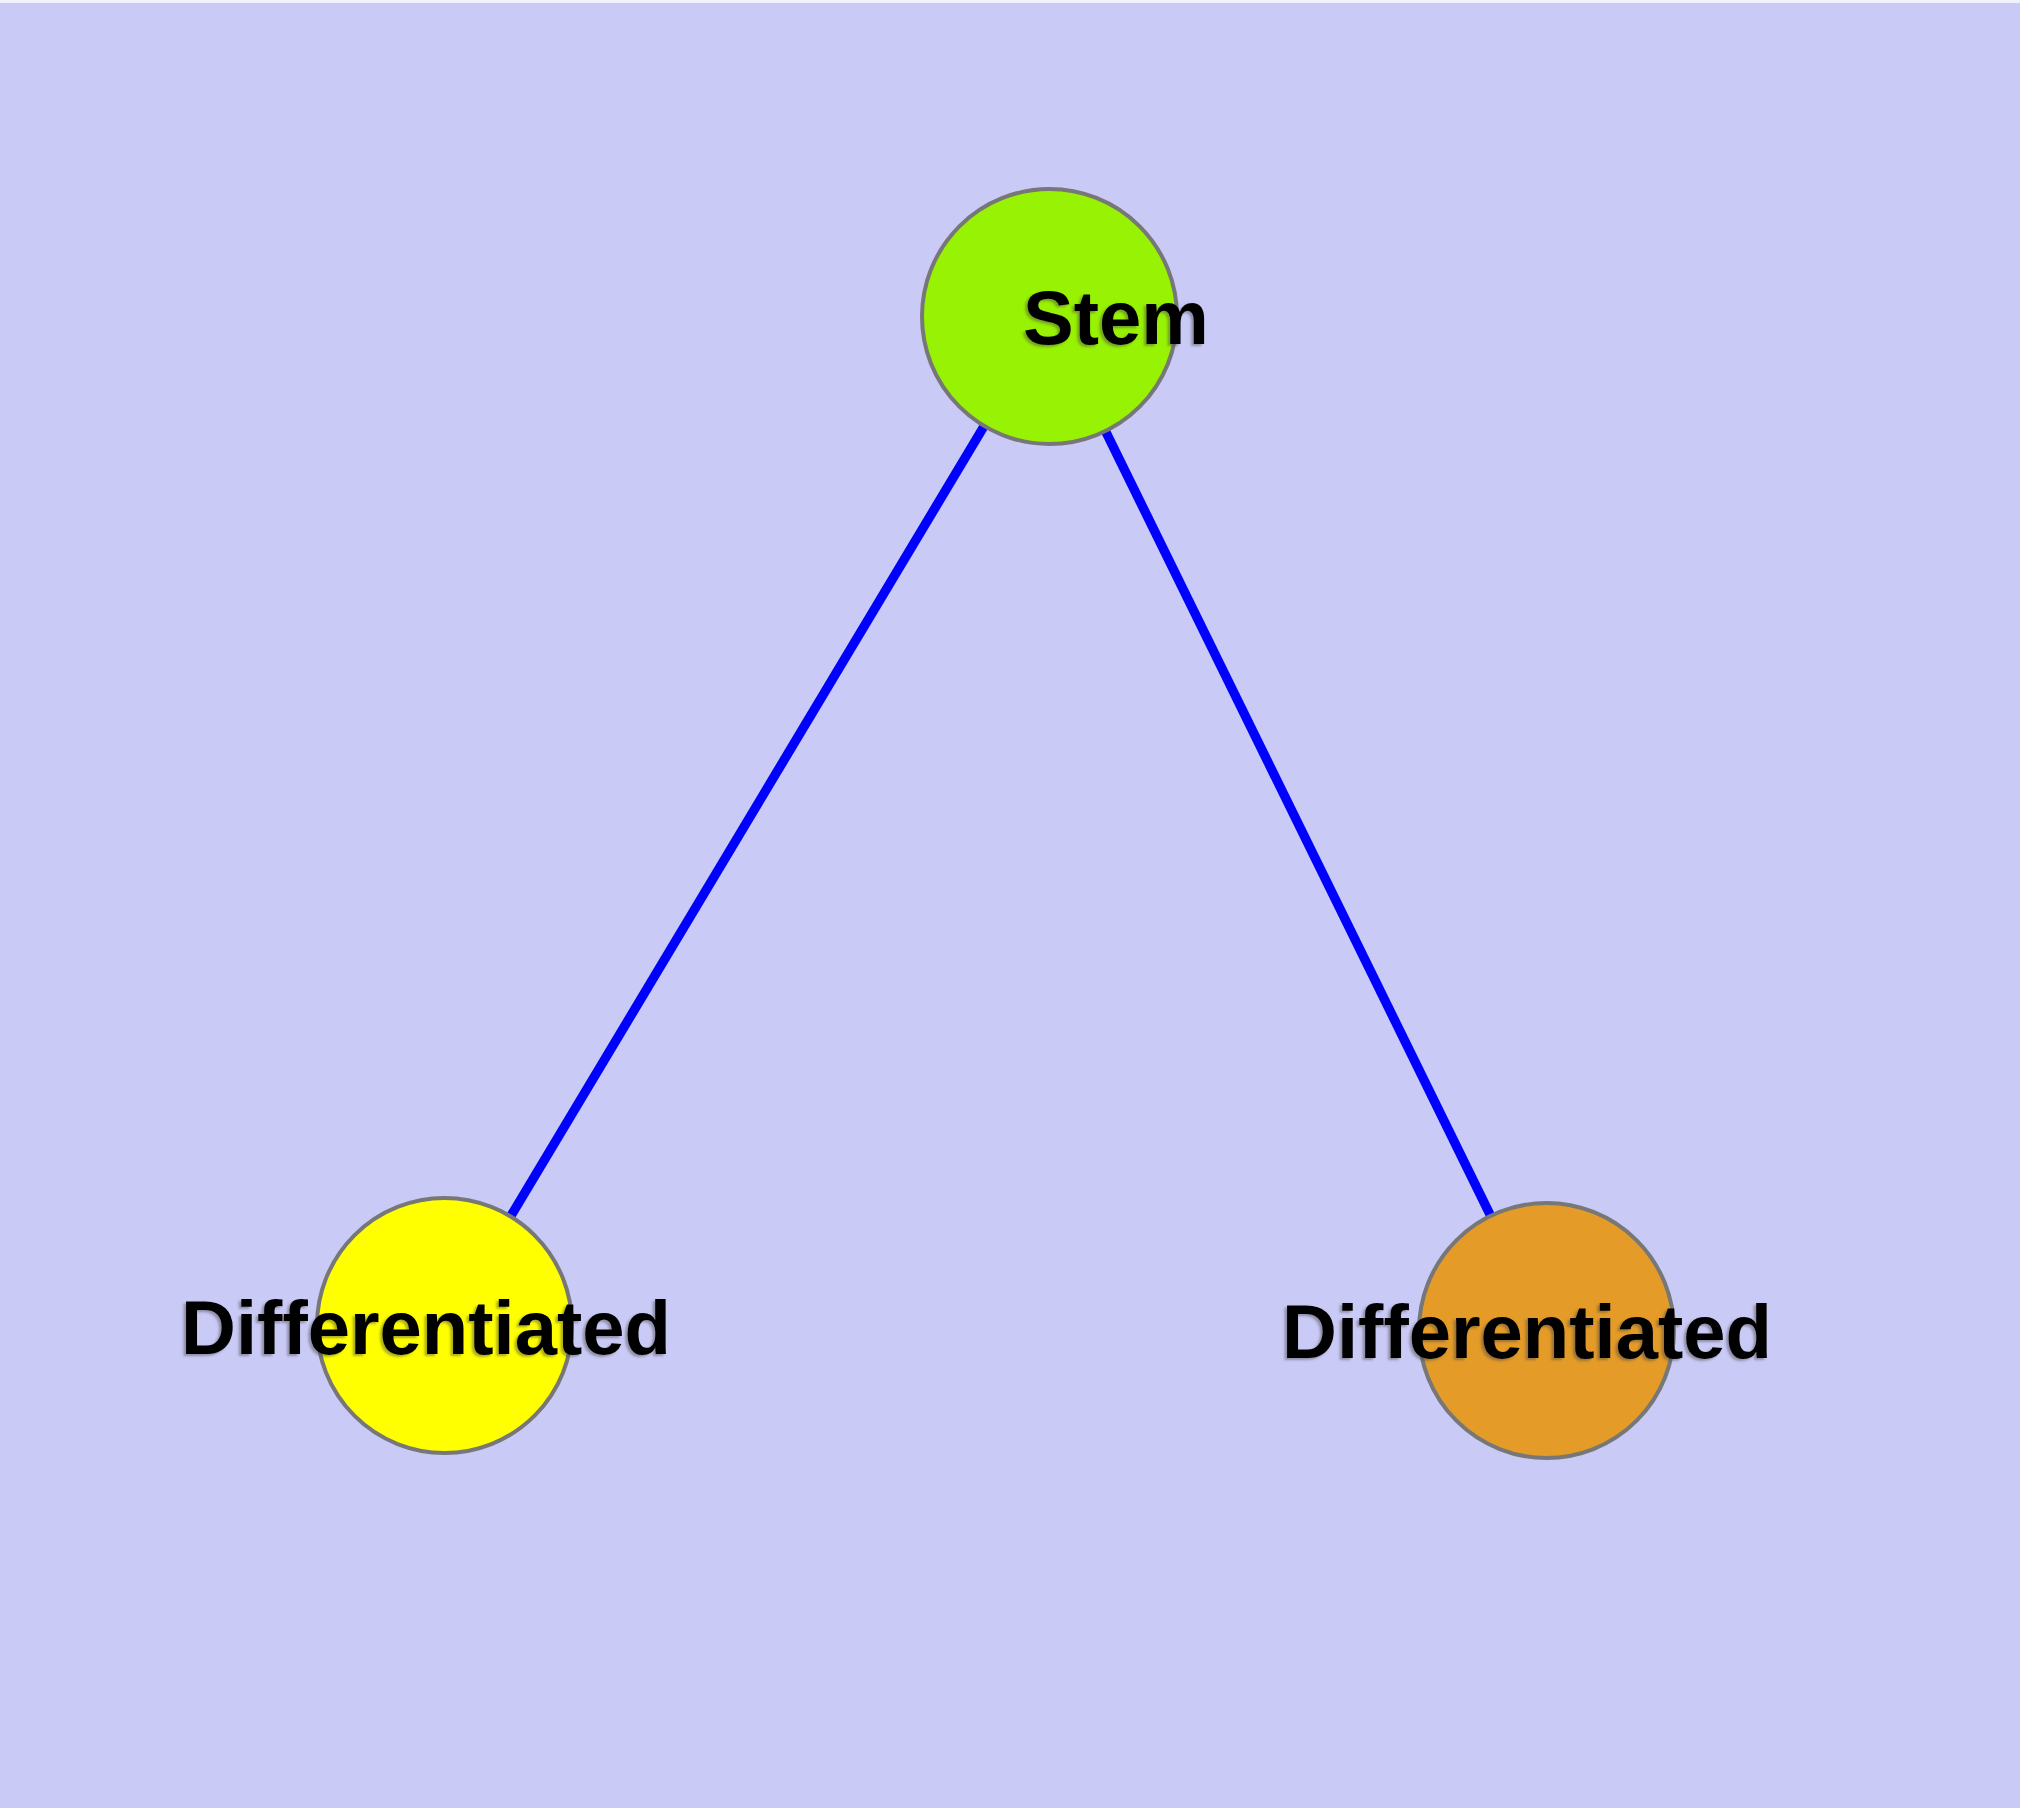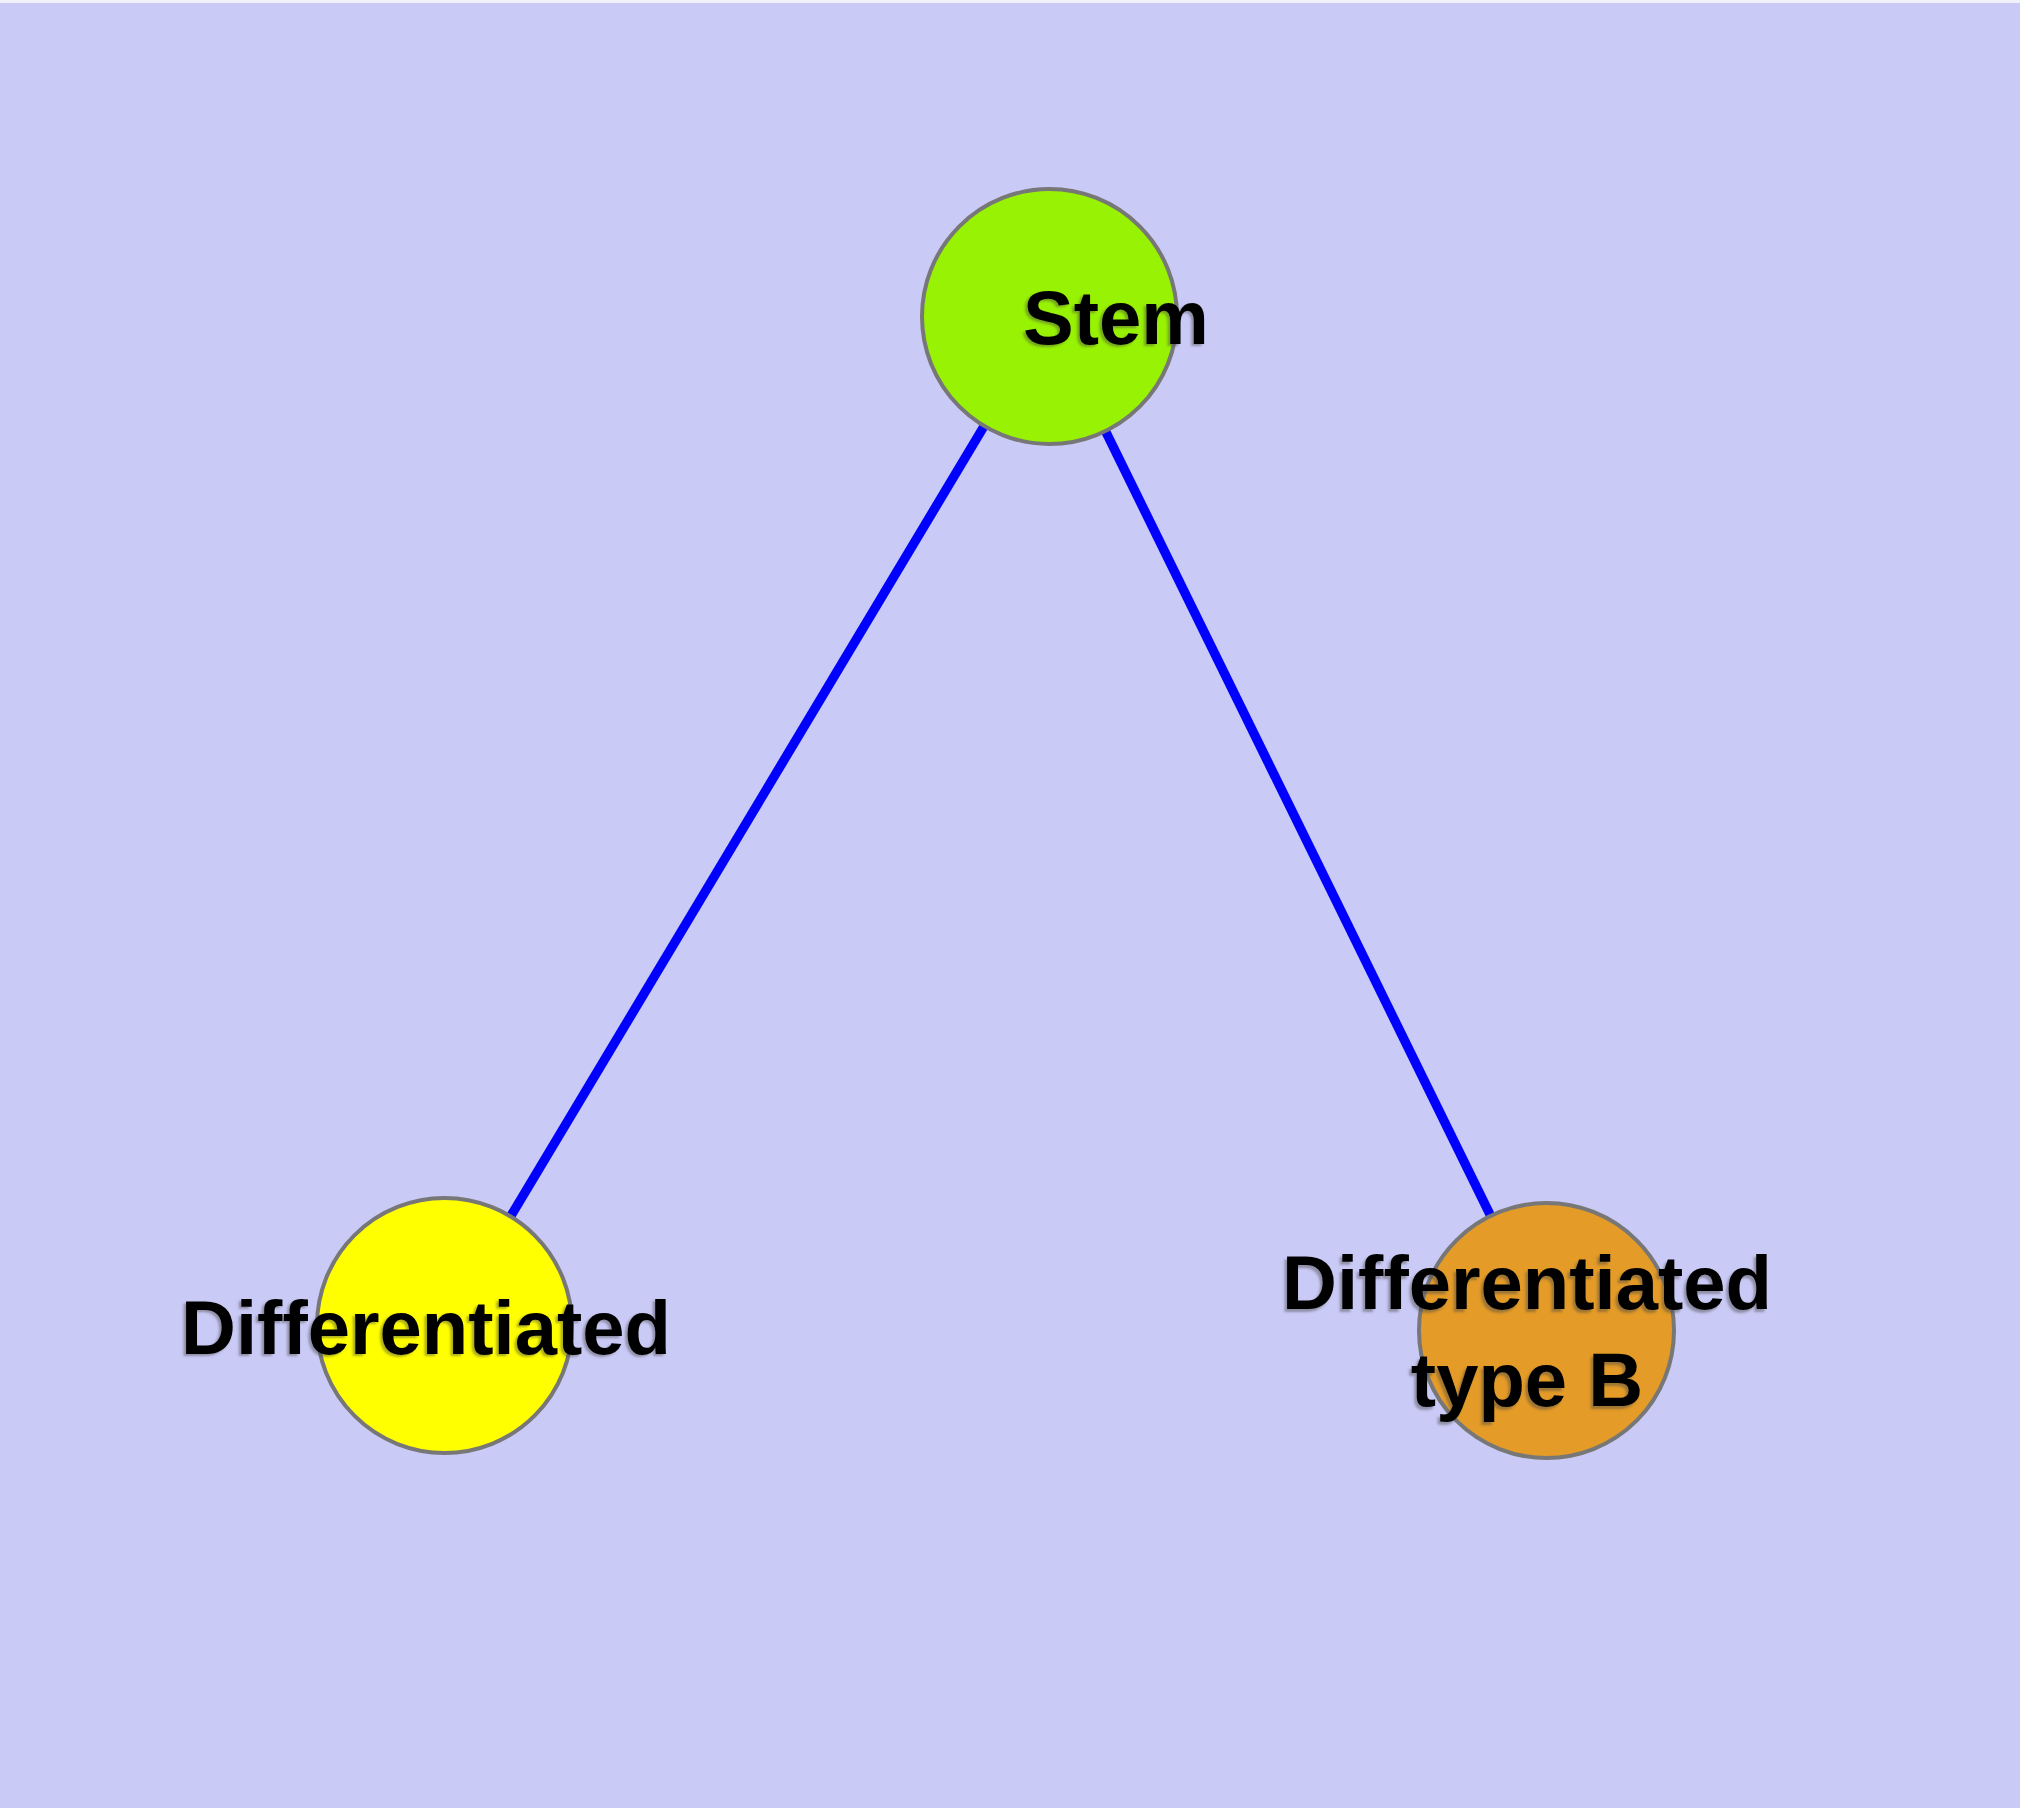--- a/index.html
+++ b/index.html
@@ -83,15 +83,14 @@
 <div class="node-label label-stem">
   <span class="label-line">Stem</span>
 </div>
 
 <div class="node-label label-typeA">
   <span class="label-line">Differentiated</span>
 </div>
 
 <div class="node-label label-typeB">
   <span class="label-line">Differentiated</span>
-  <span class="label-line">type B</span>
 </div>
 
 
 </body></html>

